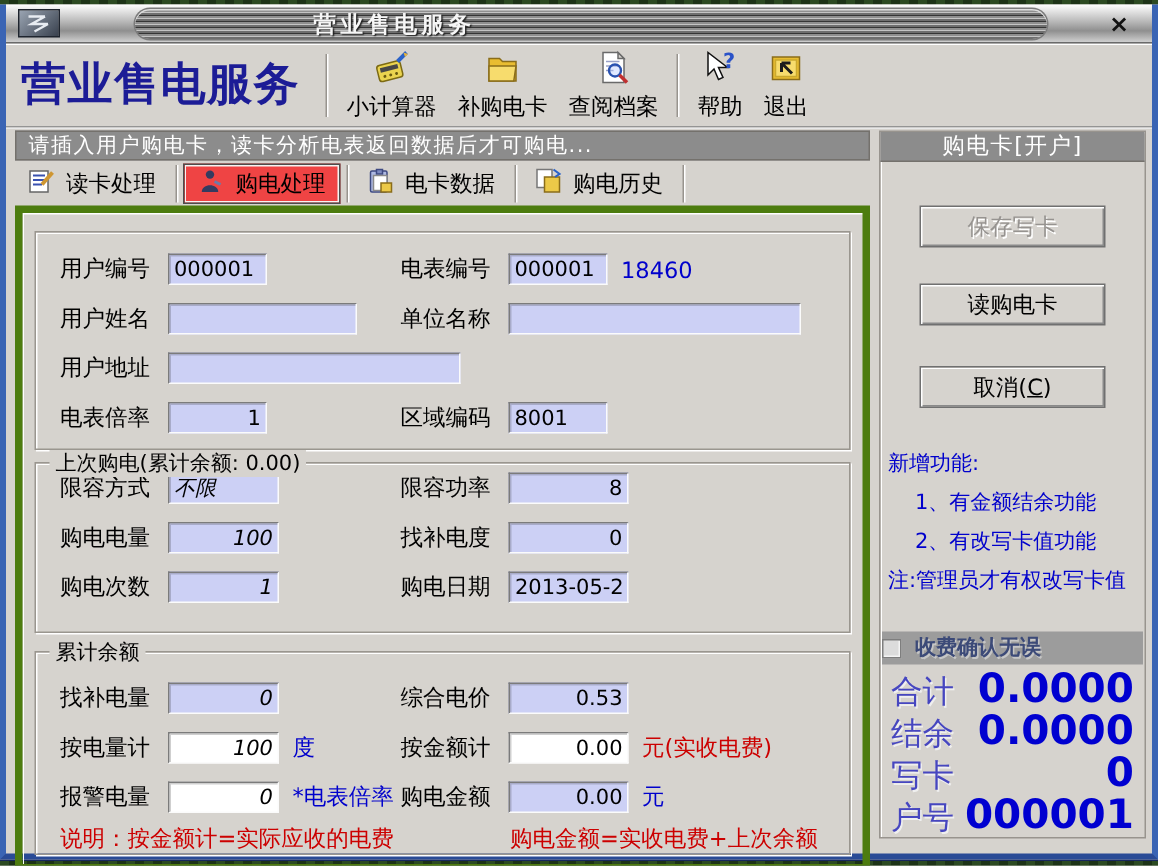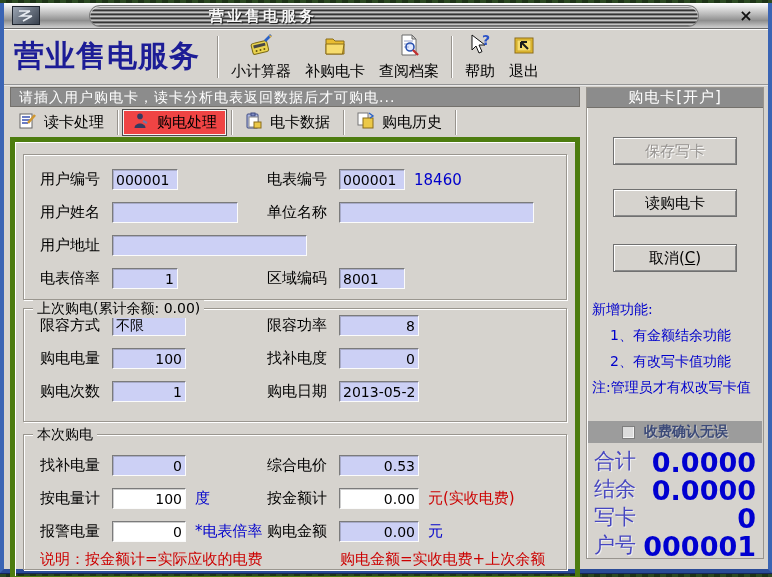--- a/index.html
+++ b/index.html
@@ -55,21 +55,21 @@
 
   .frow { display:flex; align-items:center; height:33px; padding-left:16px; }
   .fcell { display:flex; align-items:center; }
   .fcell.left { width:227px; }
   .lbl { font-size:15px; color:#000; width:72px; flex:none; }
   .inp { height:21px; font-size:14px; padding:1px 3px; background:#ccd0f5; color:#000;
     border:1px solid; border-color:#7b7b7b #fbfbfb #fbfbfb #7b7b7b;
     box-shadow:inset 1px 1px 0 #a8abc9; outline:none; font-family:"DejaVu Sans",sans-serif; }
   .inp.white { background:#ffffff; box-shadow:inset 1px 1px 0 #cfcfcf; }
   .ar { text-align:right; }
-  .w66{width:66px;} .w126{width:126px;} .w195{width:195px;} .w74{width:74px;} .w80{width:80px;}
+  .w66{width:66px;} .w126{width:126px;} .w195{width:195px;} .w74{width:74px;font-style:italic;} .w80{width:80px;}
   .sfx { margin-left:9px; font-size:15px; }
   .sfx-blue { color:#0000cc; }
   .sfx-red { color:#cc0000; }
   .note-row { display:flex; font-size:15px; color:#cc0000; padding-left:16px; margin-top:2px; }
   .note-row .n1 { width:300px; }
 
   
   .side { flex:1; position:relative; border:1px solid #98948e; box-shadow:inset 1px 1px 0 #fff;
     background:#d6d3ce; }
   .side-header { height:20px; background:#8c8c8c; color:#fff; font-size:15px; line-height:19px;
@@ -77,27 +77,27 @@
   .side-btn { display:block; width:124px; height:28px; margin:0 auto; font-size:15px; color:#000;
     background:#d6d3ce; border:1px solid #707070;
     box-shadow:inset 1px 1px 0 #ffffff, inset -1px -1px 0 #8a8a8a;
     font-family:"DejaVu Sans","Liberation Sans",sans-serif; }
   .side-btn.b1 { margin-top:24px; }
   .side-btn.b2 { margin-top:29px; color:#969390; text-shadow:1px 1px 0 #ffffff; }
   .side-btn.b3 { margin-top:27px; }
   .notes { margin-top:24px; padding-left:5px; color:#0000cc; font-size:14px; line-height:26px; }
   .notes .ind { padding-left:18px; }
   .confirm-bar { position:absolute; left:1px; right:1px; top:333px; height:22px; background:#9c9c9c;
-    display:flex; align-items:center; justify-content:center; gap:9px; }
+    display:flex; align-items:center; gap:9px; }
   .checkbox { width:13px; height:13px; background:#dcdcdc; border:1px solid #7e7e7e;
     box-shadow:inset -1px -1px 0 #f4f4f4; }
   .confirm-label { font-size:14px; font-weight:bold; color:#3c4a78; text-shadow:1px 1px 0 #c6c6c6; }
   .totals { position:absolute; left:7px; right:7px; top:359px; bottom:2px;
     display:flex; flex-direction:column; justify-content:space-between; }
-  .trow { display:flex; justify-content:space-between; align-items:flex-start; height:28px; }
+  .trow { display:flex; justify-content:space-between; align-items:flex-end; height:28px; }
   .t-label { font-size:21px; color:#4646c0; text-shadow:1px 1px 0 #efefef; }
   .t-value { font-size:27px; font-weight:bold; color:#0000d0; }
 </style>
 </head>
 <body>
 
 <div class="screen">
   <div class="window">
 
     <div class="titlebar">
@@ -302,21 +302,21 @@
                 <input class="inp w74 ar" value="1" style="">
               </div>
               <div class="fcell">
                 <span class="lbl">购电日期</span>
                 <input class="inp w80" value="2013-05-21" style="">
               </div>
             </div>
           </div>
 
           <div class="groupbox gb3">
-            <div class="gb-title">本次购电</div>
+            <div class="gb-title">累计余额</div>
             <div class="frow">
               <div class="fcell left">
                 <span class="lbl">找补电量</span>
                 <input class="inp w74 ar" value="0" style="">
               </div>
               <div class="fcell">
                 <span class="lbl">综合电价</span>
                 <input class="inp w80 ar" value="0.53" style="">
               </div>
             </div>

